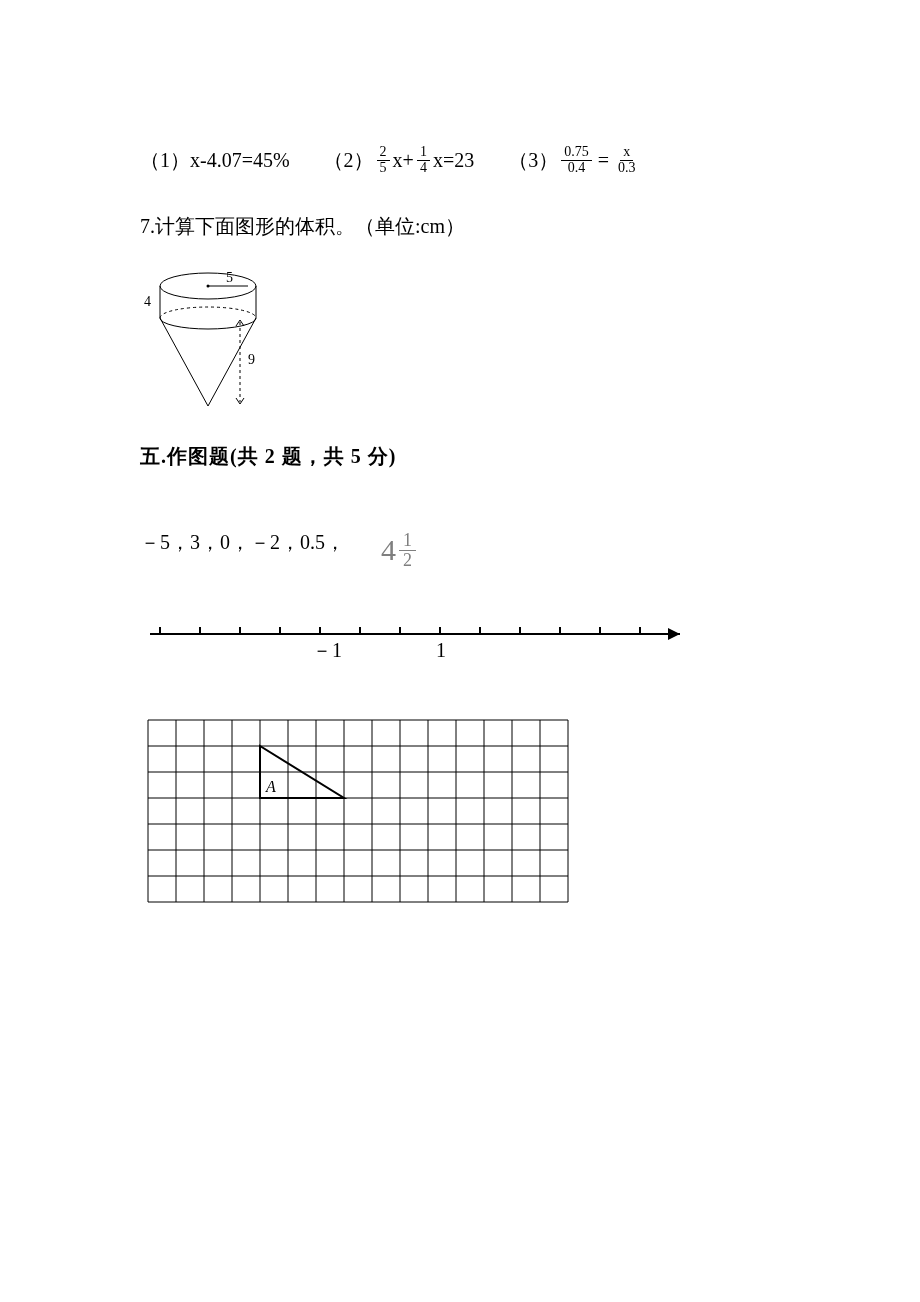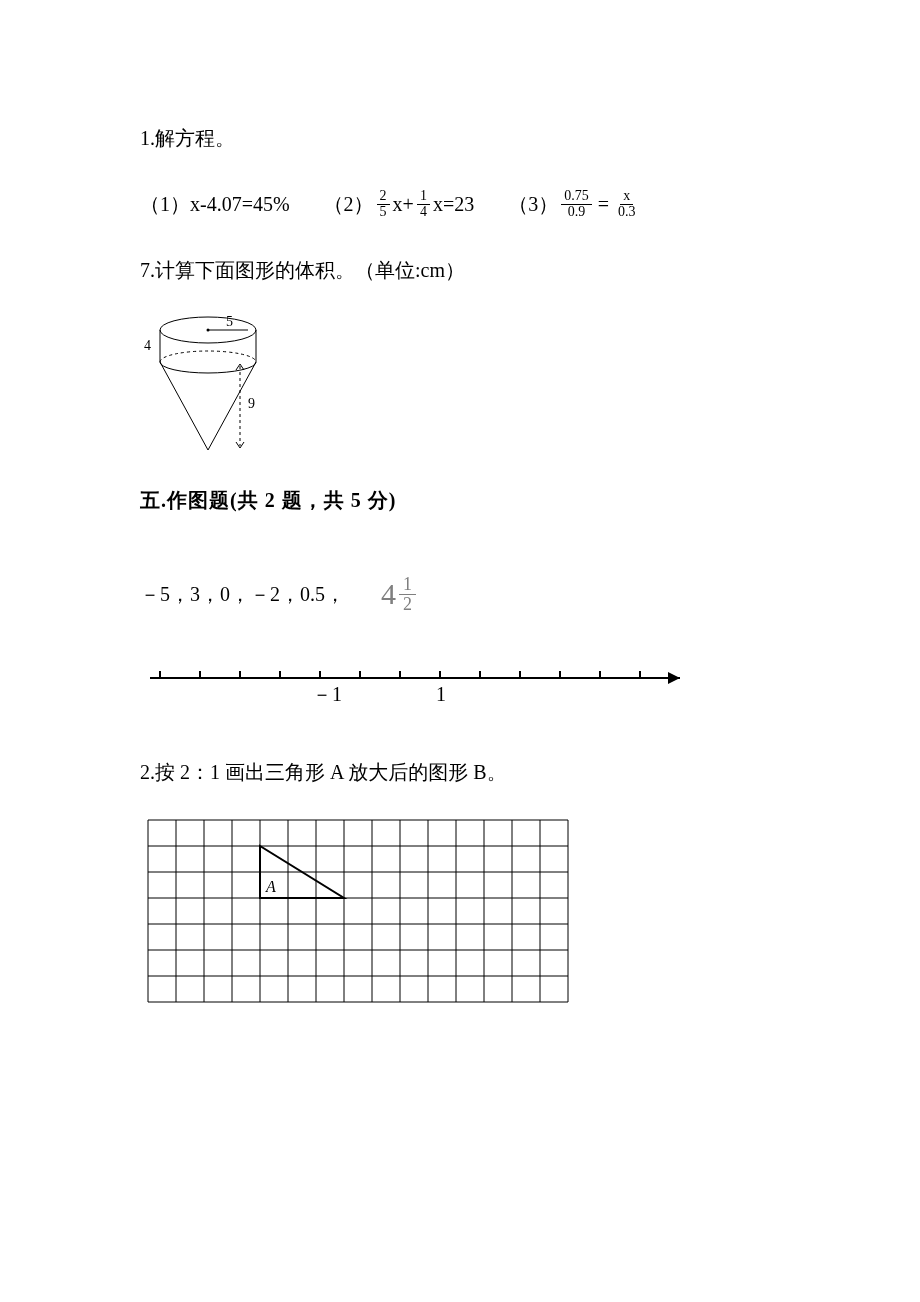--- a/index.html
+++ b/index.html
@@ -59,36 +59,34 @@
     display: inline-flex;
     flex-direction: column;
     font-size: 18px;
     line-height: 1.05;
     align-items: center;
   }
   .mixed .mfrac .mn { border-bottom: 1px solid #7f7f7f; padding: 0 4px;}
   .mixed .mfrac .md { padding: 0 4px; }
   .num-list {
     display: flex;
-    align-items: center;
     gap: 8px;
     margin: 54px 0 38px 0;
   }
   .figure-wrap {
     margin: 24px 0 18px 0;
   }
   svg { display: block; }
 </style>
 </head>
 <body>
 
 <div class="page">
 
 
-  <div class="para">1.解方程。</div>
 
   <div class="eq-row">
     <div class="eq-part">
       <span>（1）</span>
       <span>x-4.07=45%</span>
     </div>
     <div class="eq-part">
       <span>（2）</span>
       <span class="frac">
         <span class="num">2</span>
@@ -98,21 +96,21 @@
       <span class="frac">
         <span class="num">1</span>
         <span class="den">4</span>
       </span>
       <span>x=23</span>
     </div>
     <div class="eq-part">
       <span>（3）</span>
       <span class="frac">
         <span class="num">0.75</span>
-        <span class="den">0.9</span>
+        <span class="den">0.4</span>
       </span>
       <span style="margin:0 3px;">=</span>
       <span class="frac">
         <span class="num">x</span>
         <span class="den">0.3</span>
       </span>
     </div>
   </div>
 
   <div class="para">7.计算下面图形的体积。（单位:cm）</div>
@@ -177,21 +175,20 @@
         <line x1="380" y1="15" x2="380" y2="22"></line>
         <line x1="420" y1="15" x2="420" y2="22"></line>
         <line x1="460" y1="15" x2="460" y2="22"></line>
         <line x1="500" y1="15" x2="500" y2="22"></line>
       </g>
       <text x="172" y="45" font-size="20" font-family="serif">－1</text>
       <text x="296" y="45" font-size="20" font-family="serif">1</text>
     </svg>
   </div>
 
-  <div class="para">2.按 2：1 画出三角形 A 放大后的图形 B。</div>
 
   <div class="figure-wrap">
     <svg width="440" height="200" viewBox="0 0 440 200">
 
       <g stroke="#000" stroke-width="1">
 
         <line x1="8" y1="8" x2="428" y2="8"></line>
         <line x1="8" y1="34" x2="428" y2="34"></line>
         <line x1="8" y1="60" x2="428" y2="60"></line>
         <line x1="8" y1="86" x2="428" y2="86"></line>

